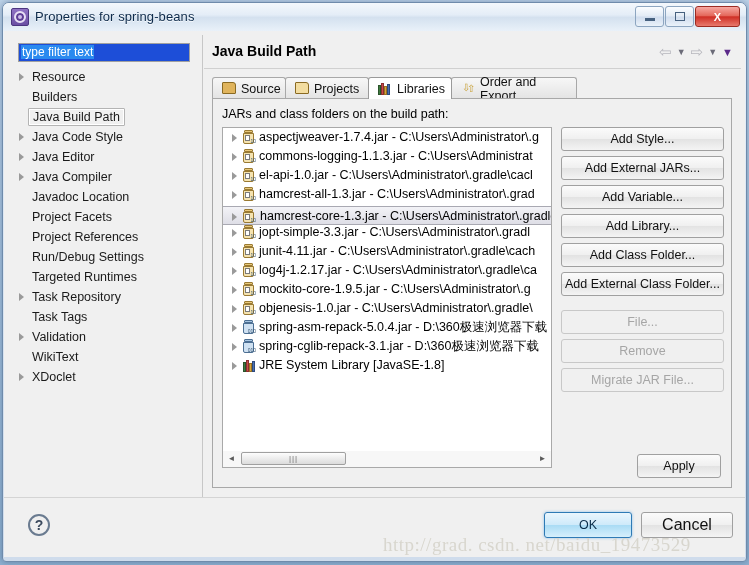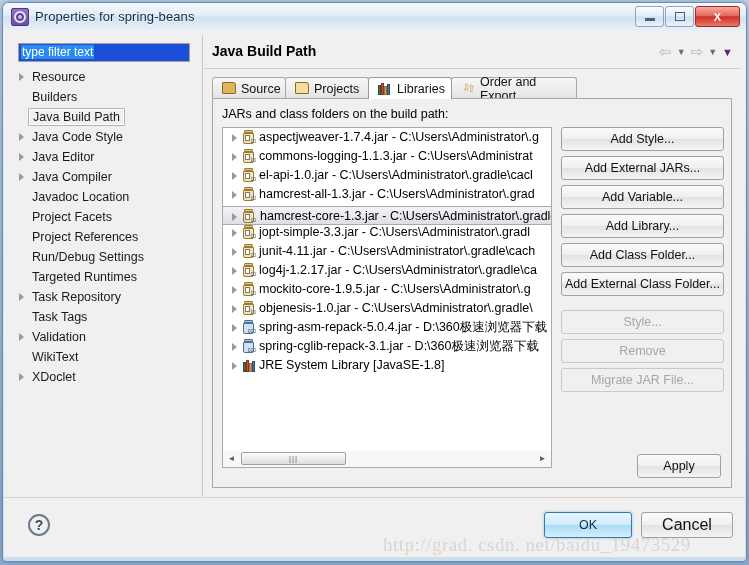--- a/index.html
+++ b/index.html
@@ -442,21 +442,21 @@
           <div class="arrowbtn right">►</div>
         </div>
 
         <div id="side-buttons">
             <button class="sbtn">Add Style...</button>
             <button class="sbtn">Add External JARs...</button>
             <button class="sbtn">Add Variable...</button>
             <button class="sbtn">Add Library...</button>
             <button class="sbtn">Add Class Folder...</button>
             <button class="sbtn">Add External Class Folder...</button>
-            <button class="sbtn disabled gap">Style...</button>
+            <button class="sbtn disabled gap">File...</button>
             <button class="sbtn disabled">Remove</button>
             <button class="sbtn disabled">Migrate JAR File...</button>
           </div>
 
         <button id="apply-btn">Apply</button>
       </div>
     </div>
   </div>
 
   <div id="bottom-bar">

